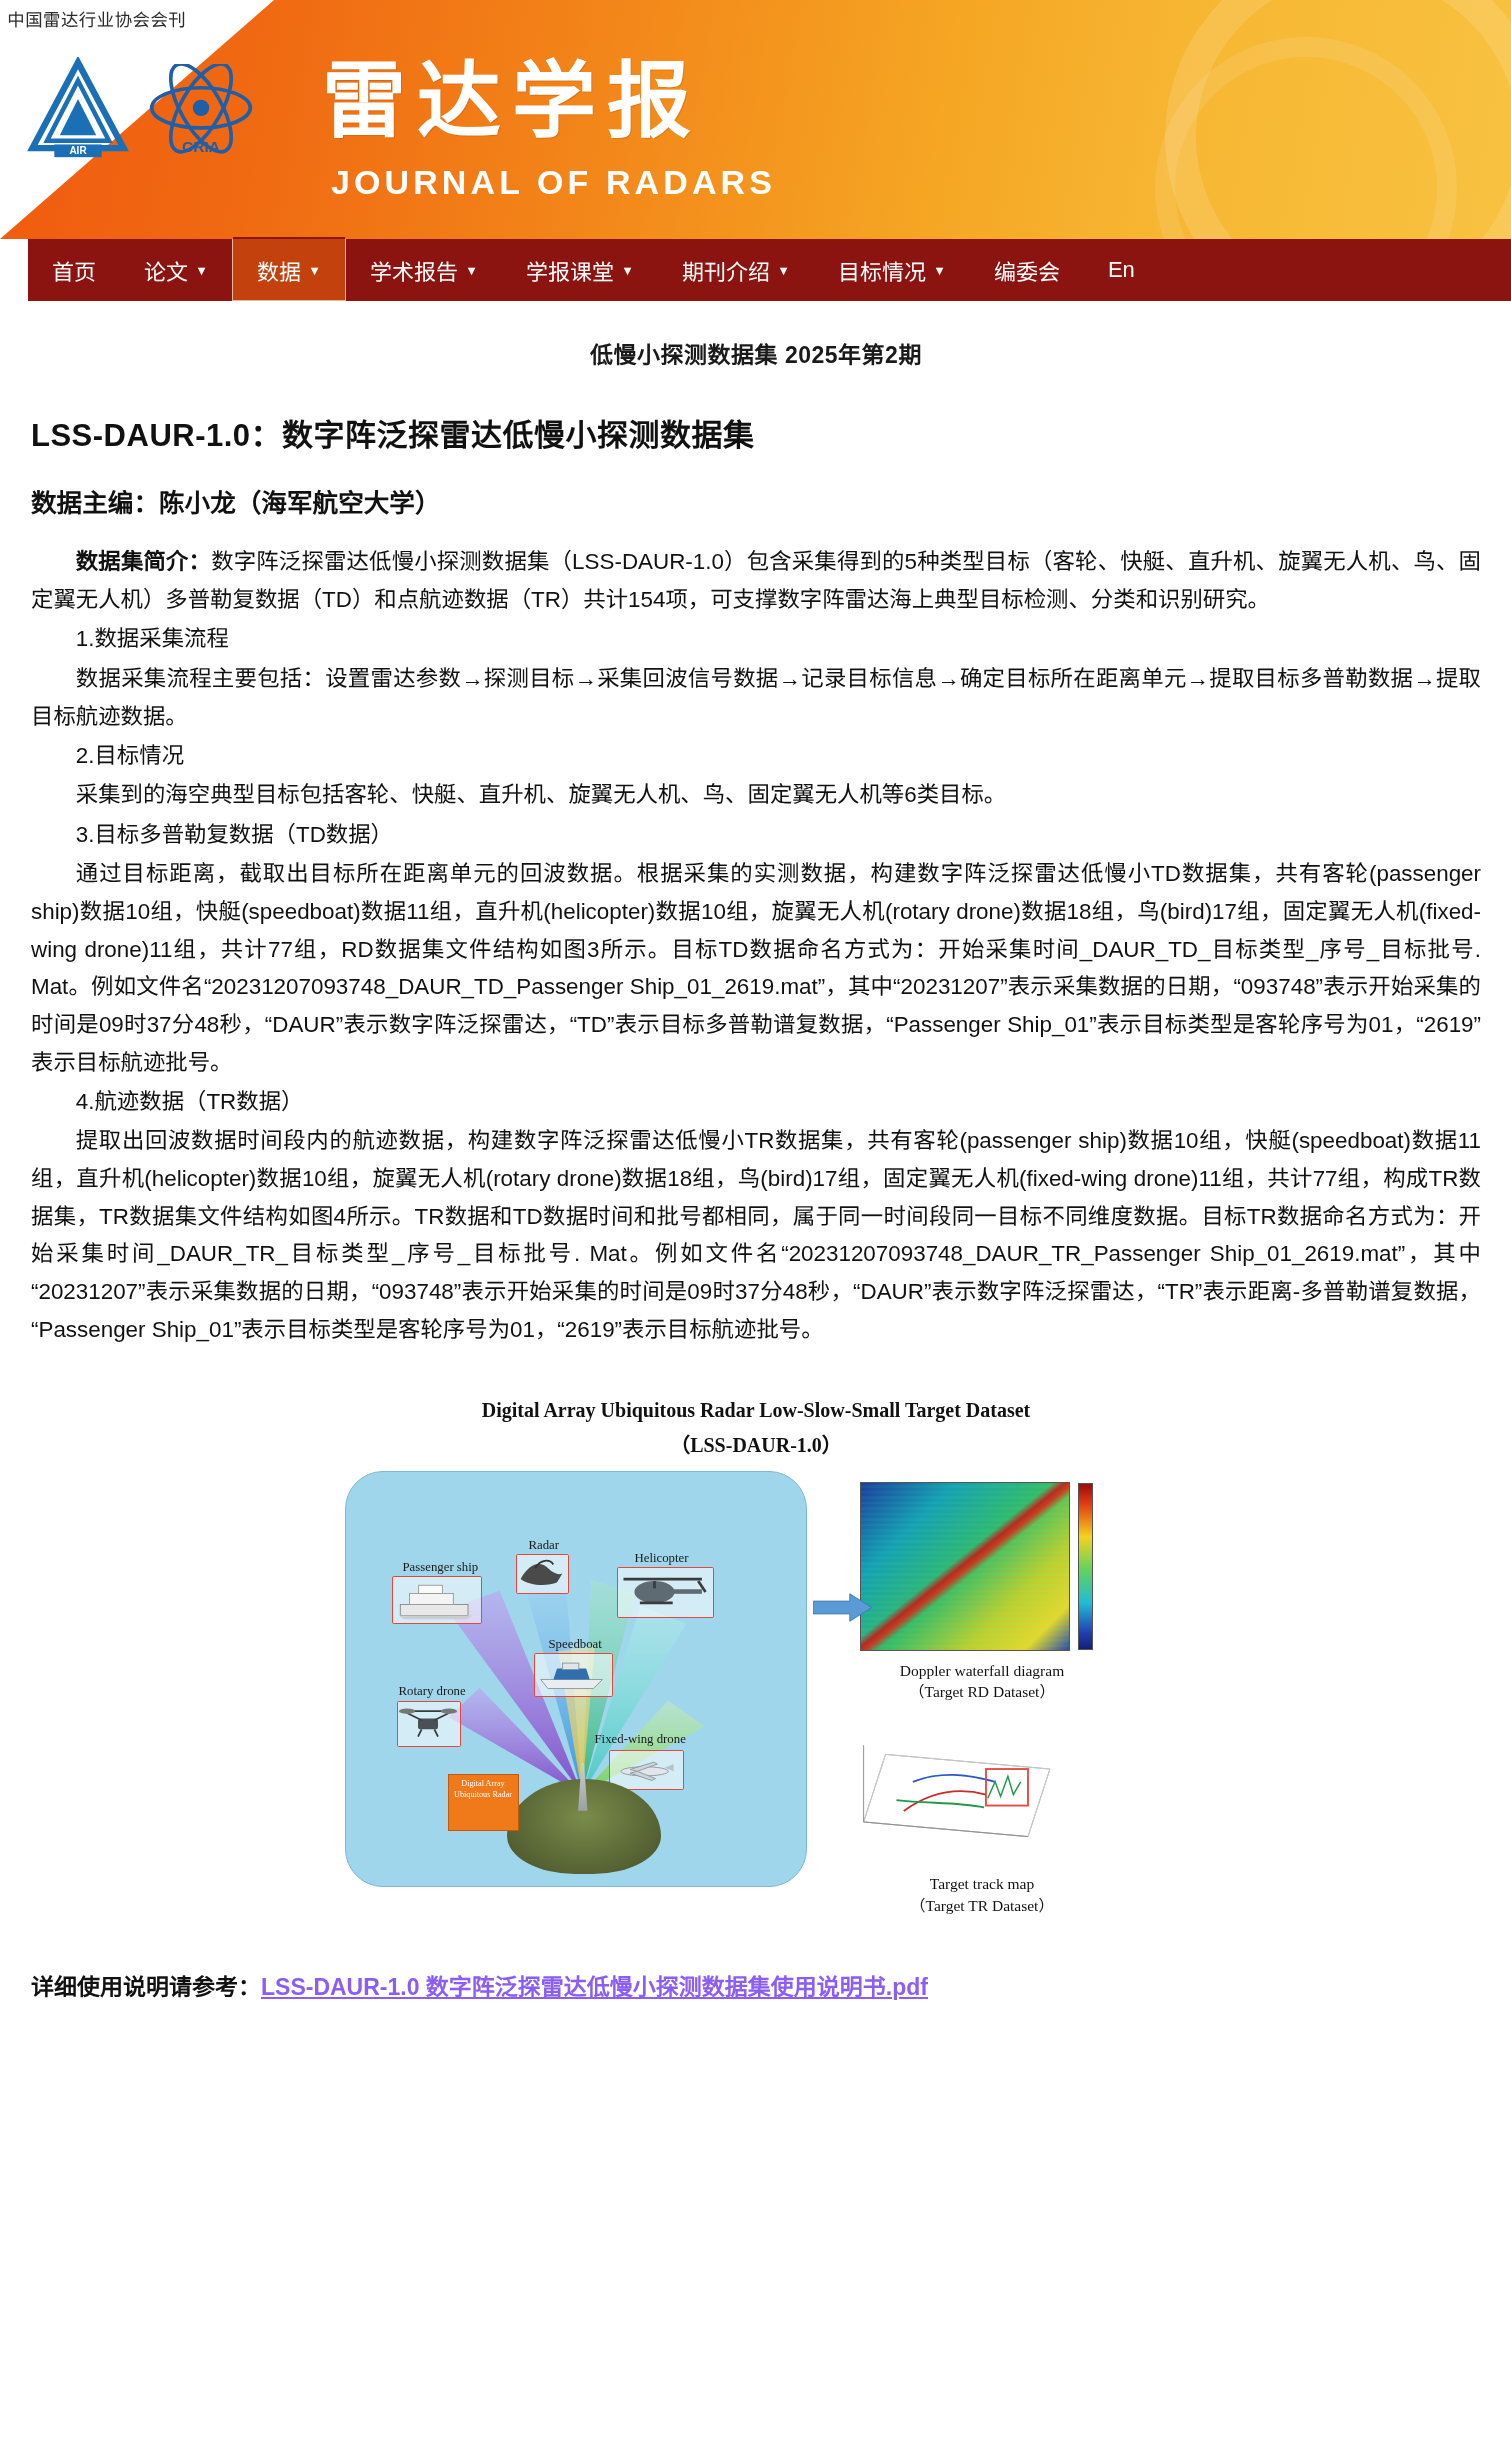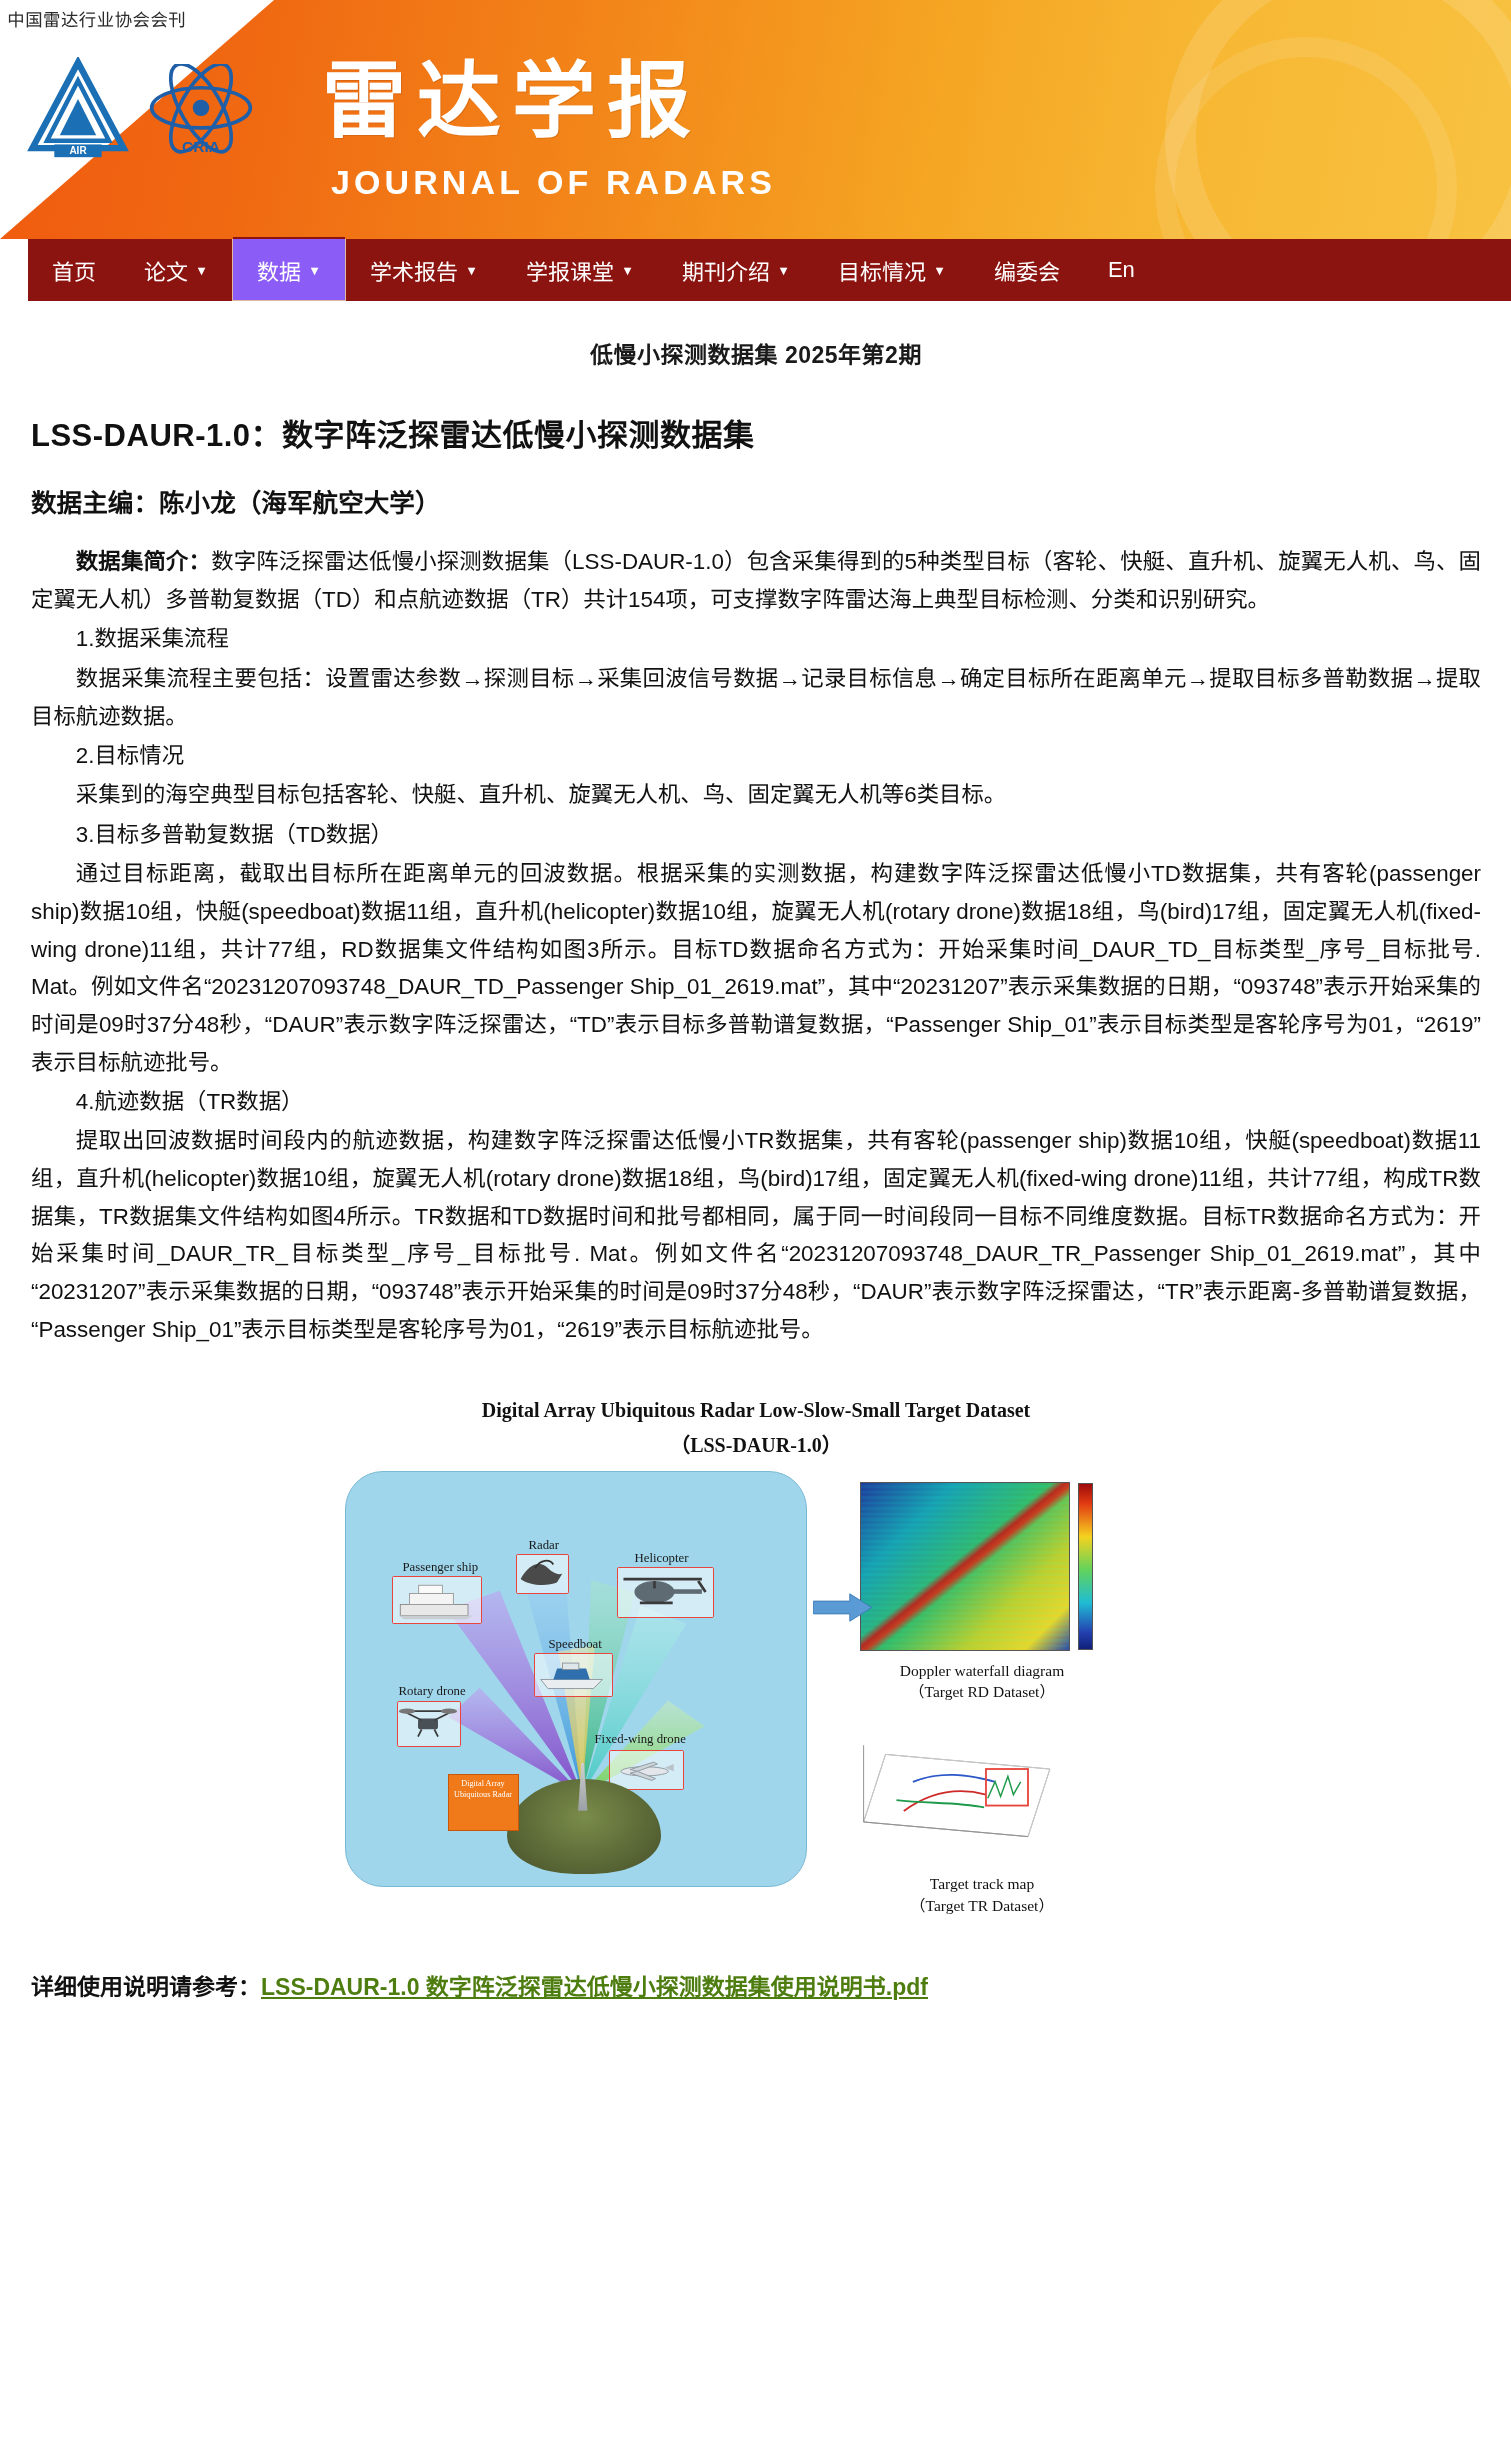--- a/index.html
+++ b/index.html
@@ -104,21 +104,21 @@
   .nav-item .caret {
     margin-left: 7.3px;
     font-size: 12.8px;
     line-height: 1;
     position: relative;
     top: 1.8px;
   }
   .nav-item.active {
     border: 1.8px solid #e5b9a0;
     border-top: none;
-    background: #8b5cf6;
+    background: #c2410c;
   }
   .nav-item.active::after {
     content: "";
     position: absolute;
     left: 0; right: 0; top: -1.8px;
     height: 1.8px;
     background: #8c1410;
   }
 
   
@@ -279,21 +279,21 @@
   }
 
   
   .footer-line {
     margin: 51px 0 0 0;
     font-size: 23px;
     font-weight: bold;
     color: #111111;
   }
   .footer-link {
-    color: #4d7c0f;
+    color: #8b5cf6;
     text-decoration: underline;
     cursor: pointer;
     font-weight: bold;
   }
 </style>
 </head>
 <body>
 
 <div class="header">
   <div class="header-swoosh"></div>

